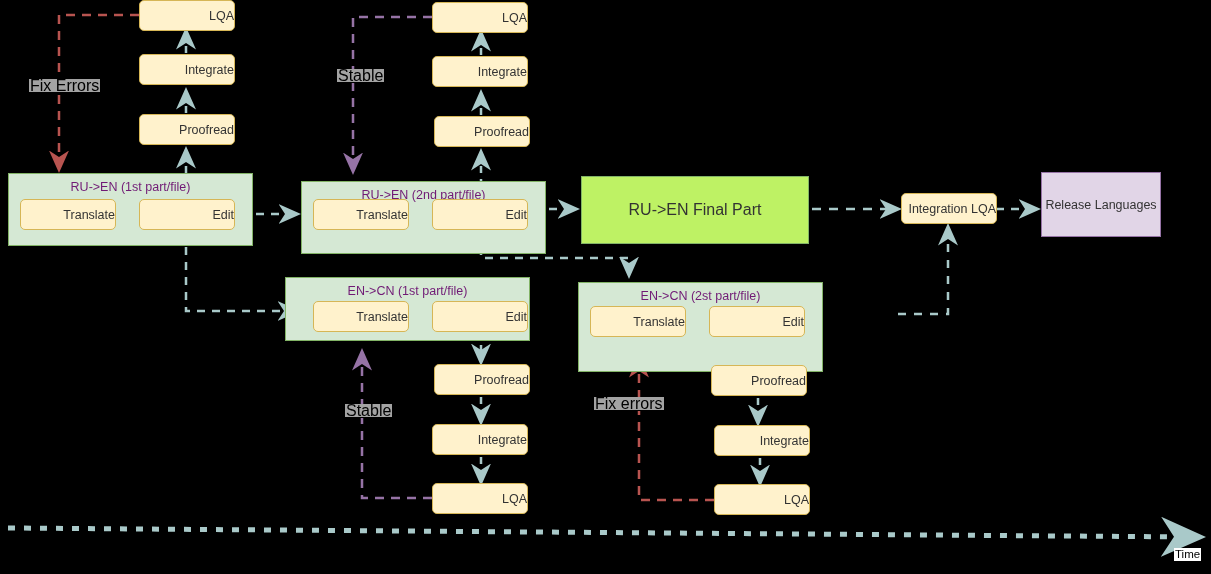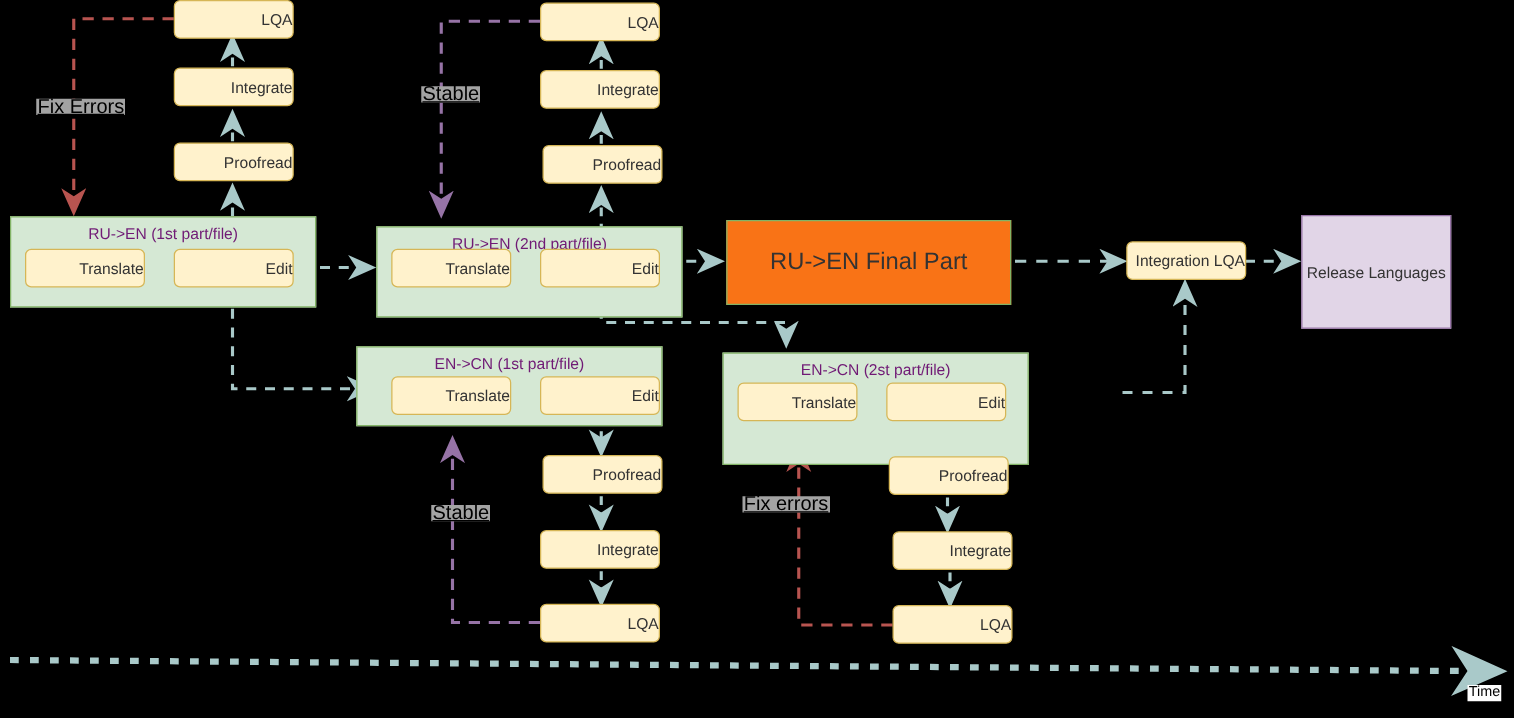--- a/index.html
+++ b/index.html
@@ -49,24 +49,24 @@
     color: #333333;
     white-space: nowrap;
   }
   .node.yellow {
     background: #fff2cc;
     border: 1px solid #d6b656;
     border-radius: 5px;
     justify-content: flex-end;
   }
   .node.green-plain {
-    background: #f97316;
+    background: #bef264;
     border: 1px solid #82b366;
     border-radius: 0;
-    font-size: 19px;
+    font-size: 16px;
   }
   .node.purple {
     background: #e1d5e7;
     border: 1px solid #9673a6;
     border-radius: 0;
     font-size: 12.5px;
   }
   .edge-label {
     position: absolute;
     background: #a3a3a3;
@@ -250,21 +250,21 @@
   <div class="edge-label" style="left:337px; top:69px;">Stable</div>
 
   <div class="node green-plain" style="left:581px; top:176px; width:228px; height:68px;">
     <span>RU-&gt;EN Final Part</span>
   </div>
 
   <div class="node yellow" style="left:901px; top:193px; width:96px; height:31px;padding-left:24px;">
     <span>Integration LQA</span>
   </div>
 
-  <div class="node purple" style="left:1041px; top:172px; width:120px; height:91px;">
+  <div class="node purple" style="left:1041px; top:172px; width:120px; height:65px;">
     <span>Release Languages</span>
   </div>
 
   <div class="cluster" style="left:285px; top:277px; width:245px; height:64px;">
     <div class="cluster-title">EN-&gt;CN (1st part/file)</div>
   </div>
   <div class="node yellow" style="left:313px; top:301px; width:96px; height:31px;">
     <span>Translate</span>
   </div>
   <div class="node yellow" style="left:432px; top:301px; width:96px; height:31px;">

